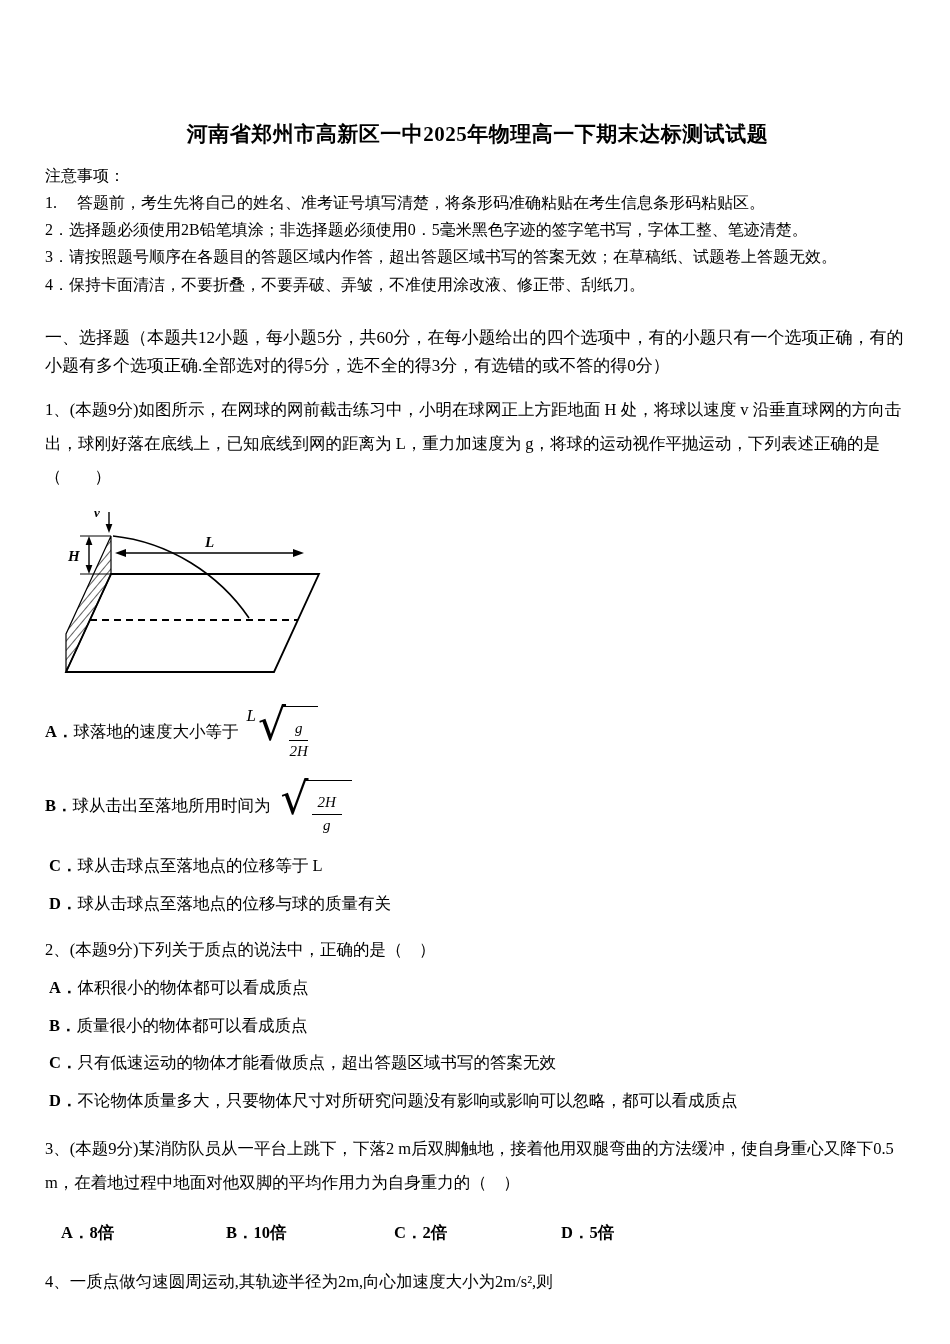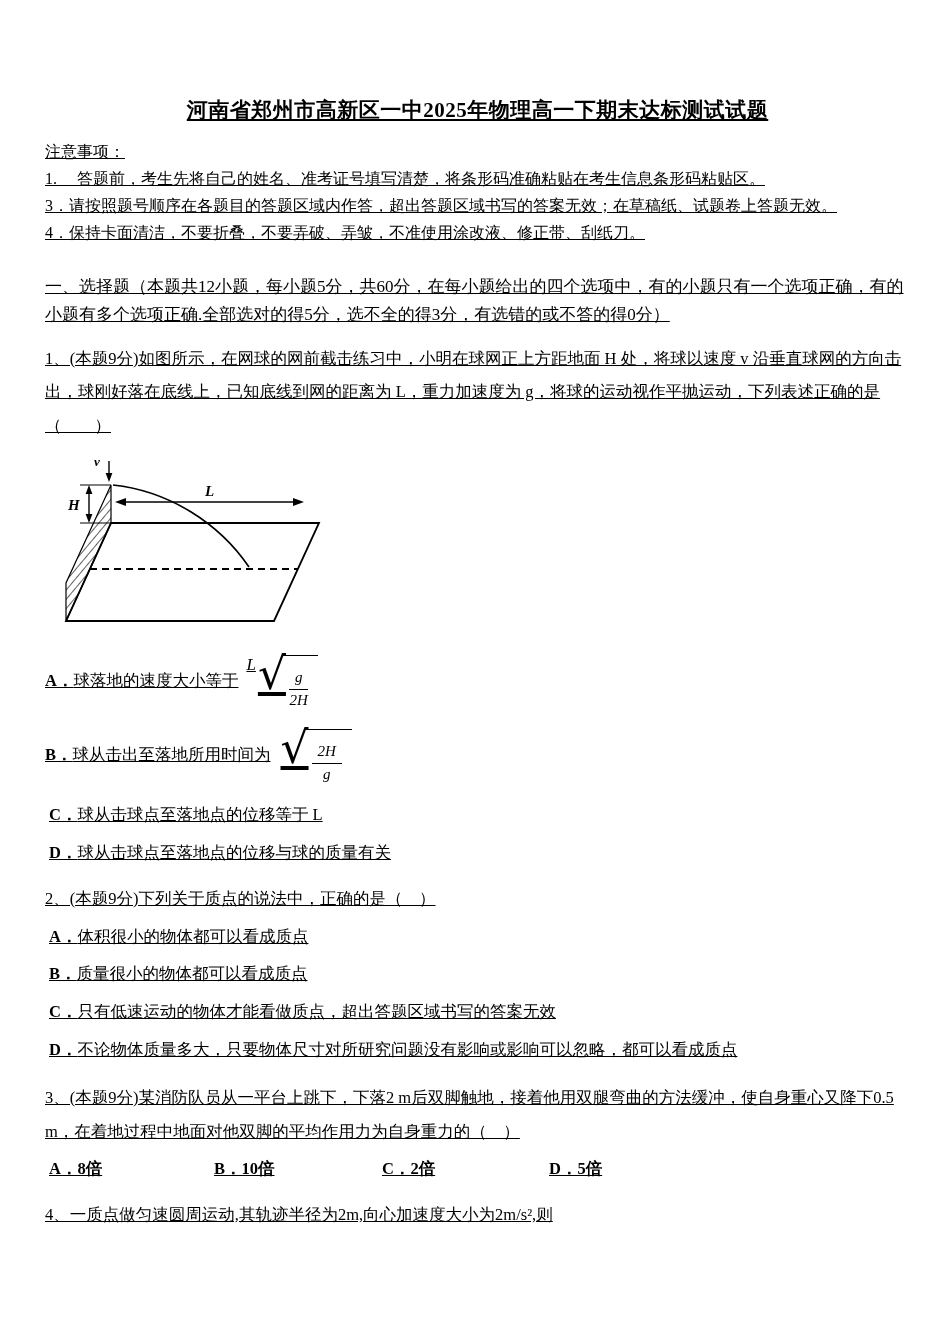--- a/index.html
+++ b/index.html
@@ -5,24 +5,23 @@
   * { box-sizing: border-box; }
   html, body { margin: 0; padding: 0; background: #ffffff; }
   body {
     color: #000;
     font-family: "Liberation Serif", "DejaVu Serif", serif;
   }
   .page {
     width: 950px;
     height: 1344px;
     margin: 0 auto;
-    padding: 96px 40px 30px 45px;
+    padding: 120px 40px 30px 45px;
     background: #fff;
     overflow: hidden;
-    text-decoration: underline;
   }
   .title {
     font-size: 21px;
     font-weight: bold;
     text-align: center;
     margin: 0 0 18px 0;
     letter-spacing: 0.5px;
   }
   .notice-header {
     font-size: 16px;
@@ -97,41 +96,42 @@
     font-size: 15px;
     line-height: 1.3;
   }
   .fnum { border-bottom: 1.2px solid #000; padding: 0 6px 1px 6px; }
   .fden { padding-top: 1px; }
   .opt-row {
     display: flex;
     font-size: 16.5px;
     font-weight: bold;
     line-height: 2.05;
-    margin: 4px;
+    margin: 16px;
     justify-content: space-between;
   }
   .opt-row .o1 { min-width: 165px; }
   .opt-row .o2 { min-width: 168px; }
   .opt-row .o3 { min-width: 167px; }
   .opt-row .o4 { flex: 1; }
   .q2-block { margin-top: 4px; }
   .q3-block { margin-top: 14px; }
   .q4-block { margin-top: 8px; }
 </style>
 </head>
 <body>
 
 <div class="page">
 
   <h1 class="title">河南省郑州市高新区一中2025年物理高一下期末达标测试试题</h1>
 
   <div>
     <p class="notice-header">注意事项：</p>
     <p class="notice-item">1.　 答题前，考生先将自己的姓名、准考证号填写清楚，将条形码准确粘贴在考生信息条形码粘贴区。</p>
+    <p class="notice-item">2．选择题必须使用2B铅笔填涂；非选择题必须使用0．5毫米黑色字迹的签字笔书写，字体工整、笔迹清楚。</p>
     <p class="notice-item">3．请按照题号顺序在各题目的答题区域内作答，超出答题区域书写的答案无效；在草稿纸、试题卷上答题无效。</p>
     <p class="notice-item">4．保持卡面清洁，不要折叠，不要弄破、弄皱，不准使用涂改液、修正带、刮纸刀。</p>
   </div>
 
   <p class="section-header">一、选择题（本题共12小题，每小题5分，共60分，在每小题给出的四个选项中，有的小题只有一个选项正确，有的小题有多个选项正确.全部选对的得5分，选不全的得3分，有选错的或不答的得0分）</p>
 
   <div>
     <p class="stem">1、(本题9分)如图所示，在网球的网前截击练习中，小明在球网正上方距地面 H 处，将球以速度 v 沿垂直球网的方向击出，球刚好落在底线上，已知底线到网的距离为 L，重力加速度为 g，将球的运动视作平抛运动，下列表述正确的是（　　）</p>
 
     <svg class="fig" width="300" height="185" viewBox="0 0 300 185">

